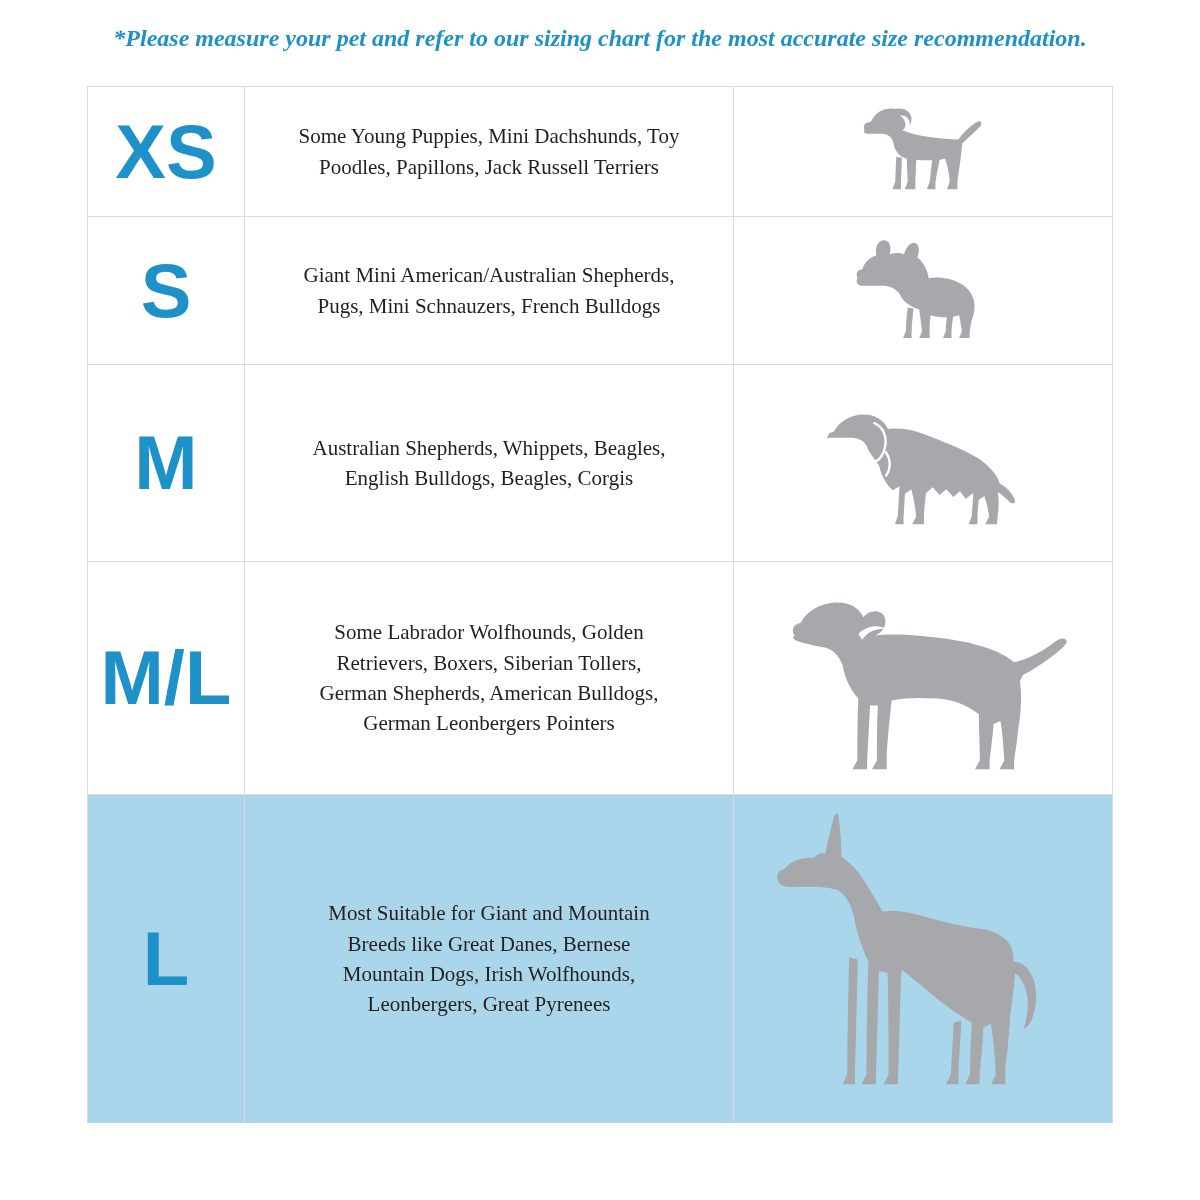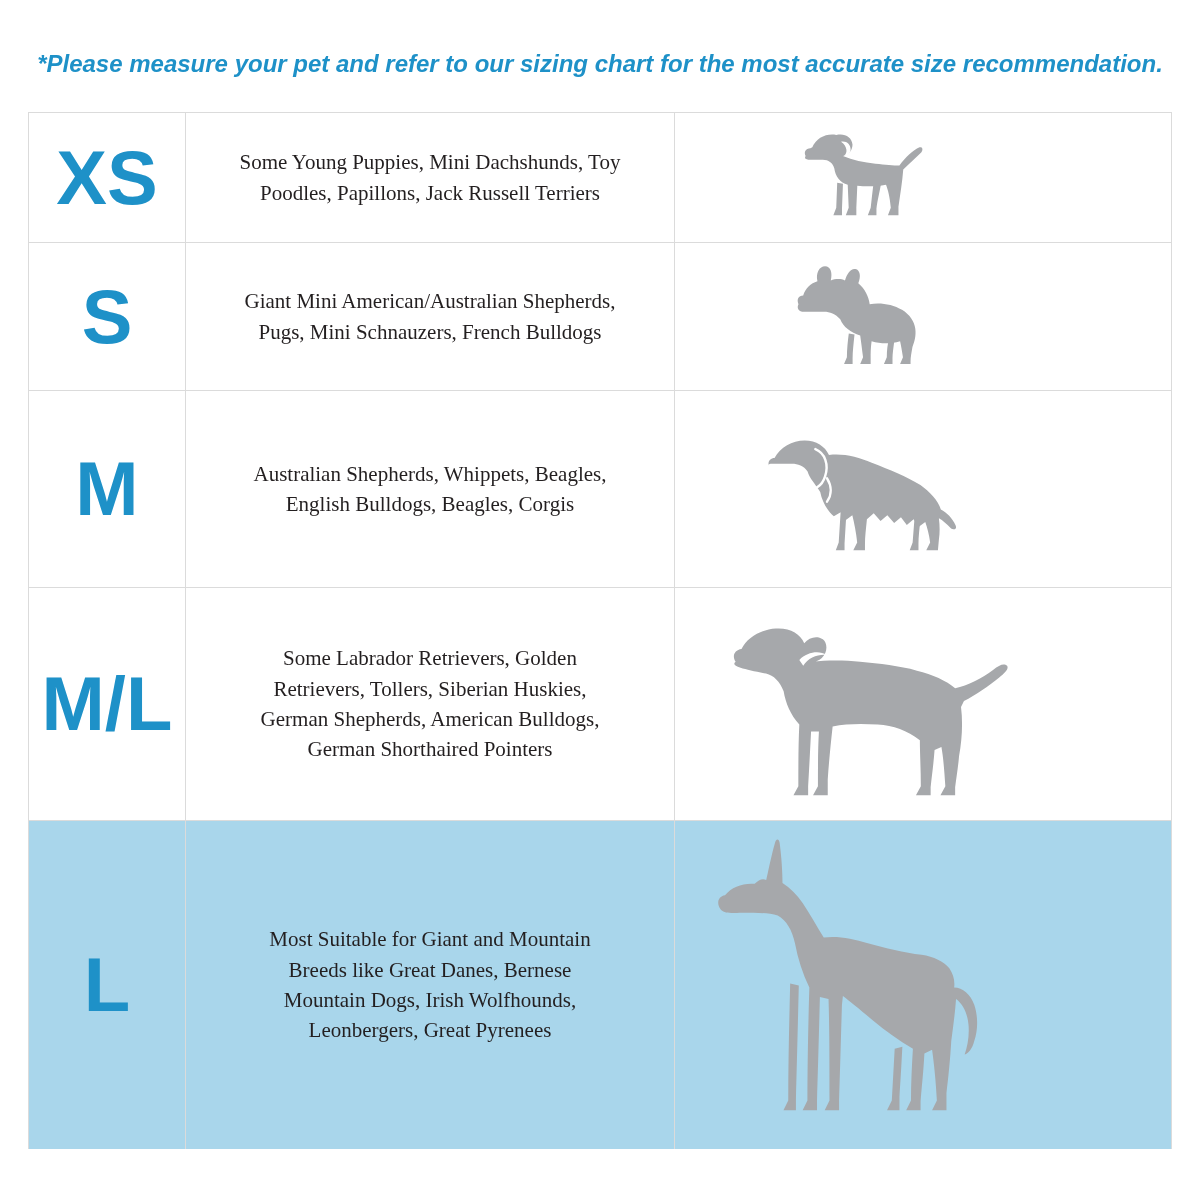--- a/index.html
+++ b/index.html
@@ -10,29 +10,30 @@
     --text:#231F20;
   }
   *{box-sizing:border-box;}
   html,body{margin:0;padding:0;background:#fff;}
   .page{
     width:1200px;height:1200px;background:#fff;
     font-family:"Liberation Sans","DejaVu Sans",sans-serif;
     overflow:hidden;
   }
   .note{
-    padding-top:50px;
+    padding-top:25px;
     text-align:center;
     font-size:24px;
     font-weight:bold;
     font-style:italic;
     color:var(--accent);
+    font-family:Liberation Serif, serif;
   }
   .size-table{
-    width:1144px;
+    width:1026px;
     margin:34px auto 0 auto;
     border:1px solid var(--border);
     border-bottom:none;
   }
   .row{
     display:grid;
     grid-template-columns:157px 489px 378px;
   }
   .row + .row{border-top:1px solid var(--border);}
   .row.highlight{background:var(--highlight-row-bg);}
@@ -136,24 +137,24 @@
         </svg>
       </div>
     </div>
 
     <div class="row row-ml">
       <div class="cell size-cell">
         <span class="size-label">M/L</span>
       </div>
       <div class="cell desc-cell">
         <div class="desc">
-          <div>Some Labrador Retrievers, Golden</div>
-          <div>Retrievers, Tollers, Siberian Huskies,</div>
+          <div>Some Labrador Wolfhounds, Golden</div>
+          <div>Retrievers, Boxers, Siberian Tollers,</div>
           <div>German Shepherds, American Bulldogs,</div>
-          <div>German Shorthaired Pointers</div>
+          <div>German Leonbergers Pointers</div>
         </div>
       </div>
       <div class="cell dog-cell">
         <svg width="294" height="206" viewBox="0 0 300 210">
           <g fill="currentColor">
             <path d="M19,62 C15,56 18,50 25,49 C31,37 45,29 60,28 C74,27 85,33 89,43 C94,37 102,35 108,39 C113,43 113,52 107,58 C104,61 100,62 97,62 C112,60 130,60 146,62 C166,64 186,66 204,71 C220,75 234,81 243,89 C256,86 270,79 282,70 C288,65 293,63 296,66 C298,69 294,73 288,78 C277,87 264,96 252,102 C251,104 250,106 249,108 C251,124 250,142 247,158 C246,170 244,182 243,190 L243,198 L228,198 L233,189 C232,174 231,160 229,149 L222,152 C221,166 219,180 218,190 L218,198 L203,198 L208,189 C208,172 207,156 207,142 C194,132 180,127 164,126 C148,125 132,125 118,128 C116,146 114,166 113,182 L113,198 L98,198 L103,189 C103,170 103,150 104,133 L96,133 C95,152 94,172 93,189 L93,198 L78,198 L83,189 C83,168 83,146 84,126 C75,116 70,104 68,92 C64,82 58,76 50,74 C40,72 30,70 24,68 C18,66 16,64 19,62 Z"></path>
           </g>
           <path class="white-detail" d="M84,60 C92,52 104,50 112,55 C103,54 93,58 88,66 Z"></path>
         </svg>
       </div>

